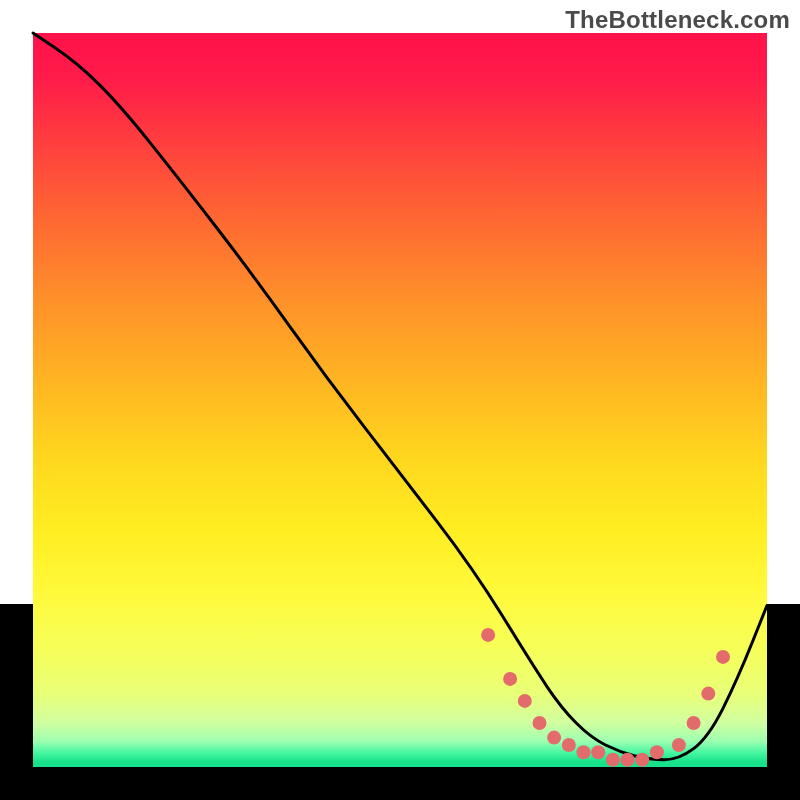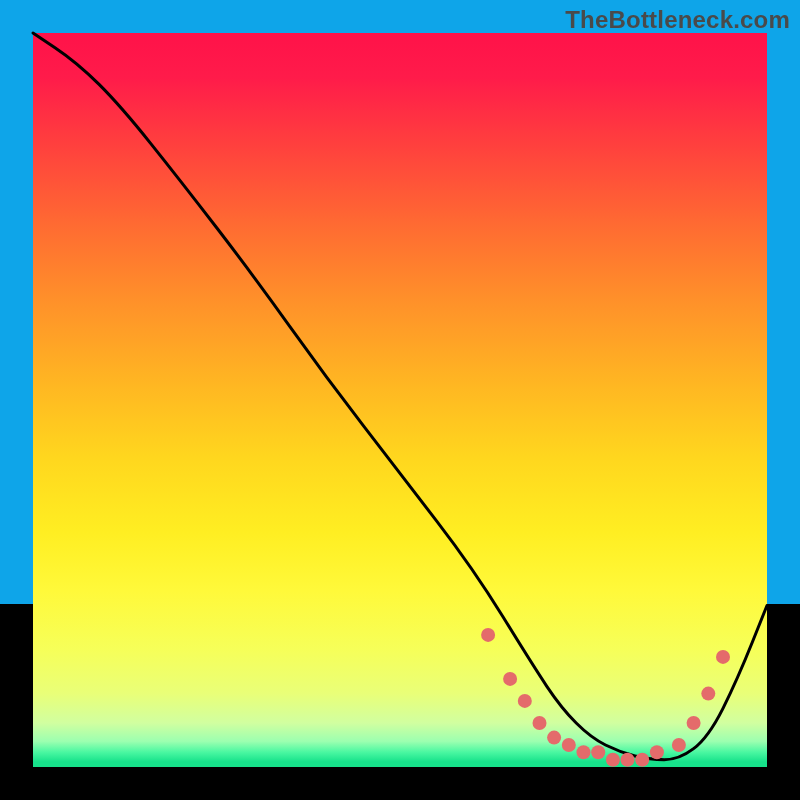--- a/index.html
+++ b/index.html
@@ -8,21 +8,21 @@
     width: 800px;
     height: 800px;
     background: #000;
     font-family: Arial, Helvetica, sans-serif;
     overflow: hidden;
   }
   .frame {
     position: relative;
     width: 800px;
     height: 604px;
-    background: #0ea5e9;
+    background: #ffffff;
   }
   .plot-area {
     position: absolute;
     left: 33px;
     top: 33px;
     width: 734px;
     height: 734px;
     
     background: linear-gradient(
       to bottom,

